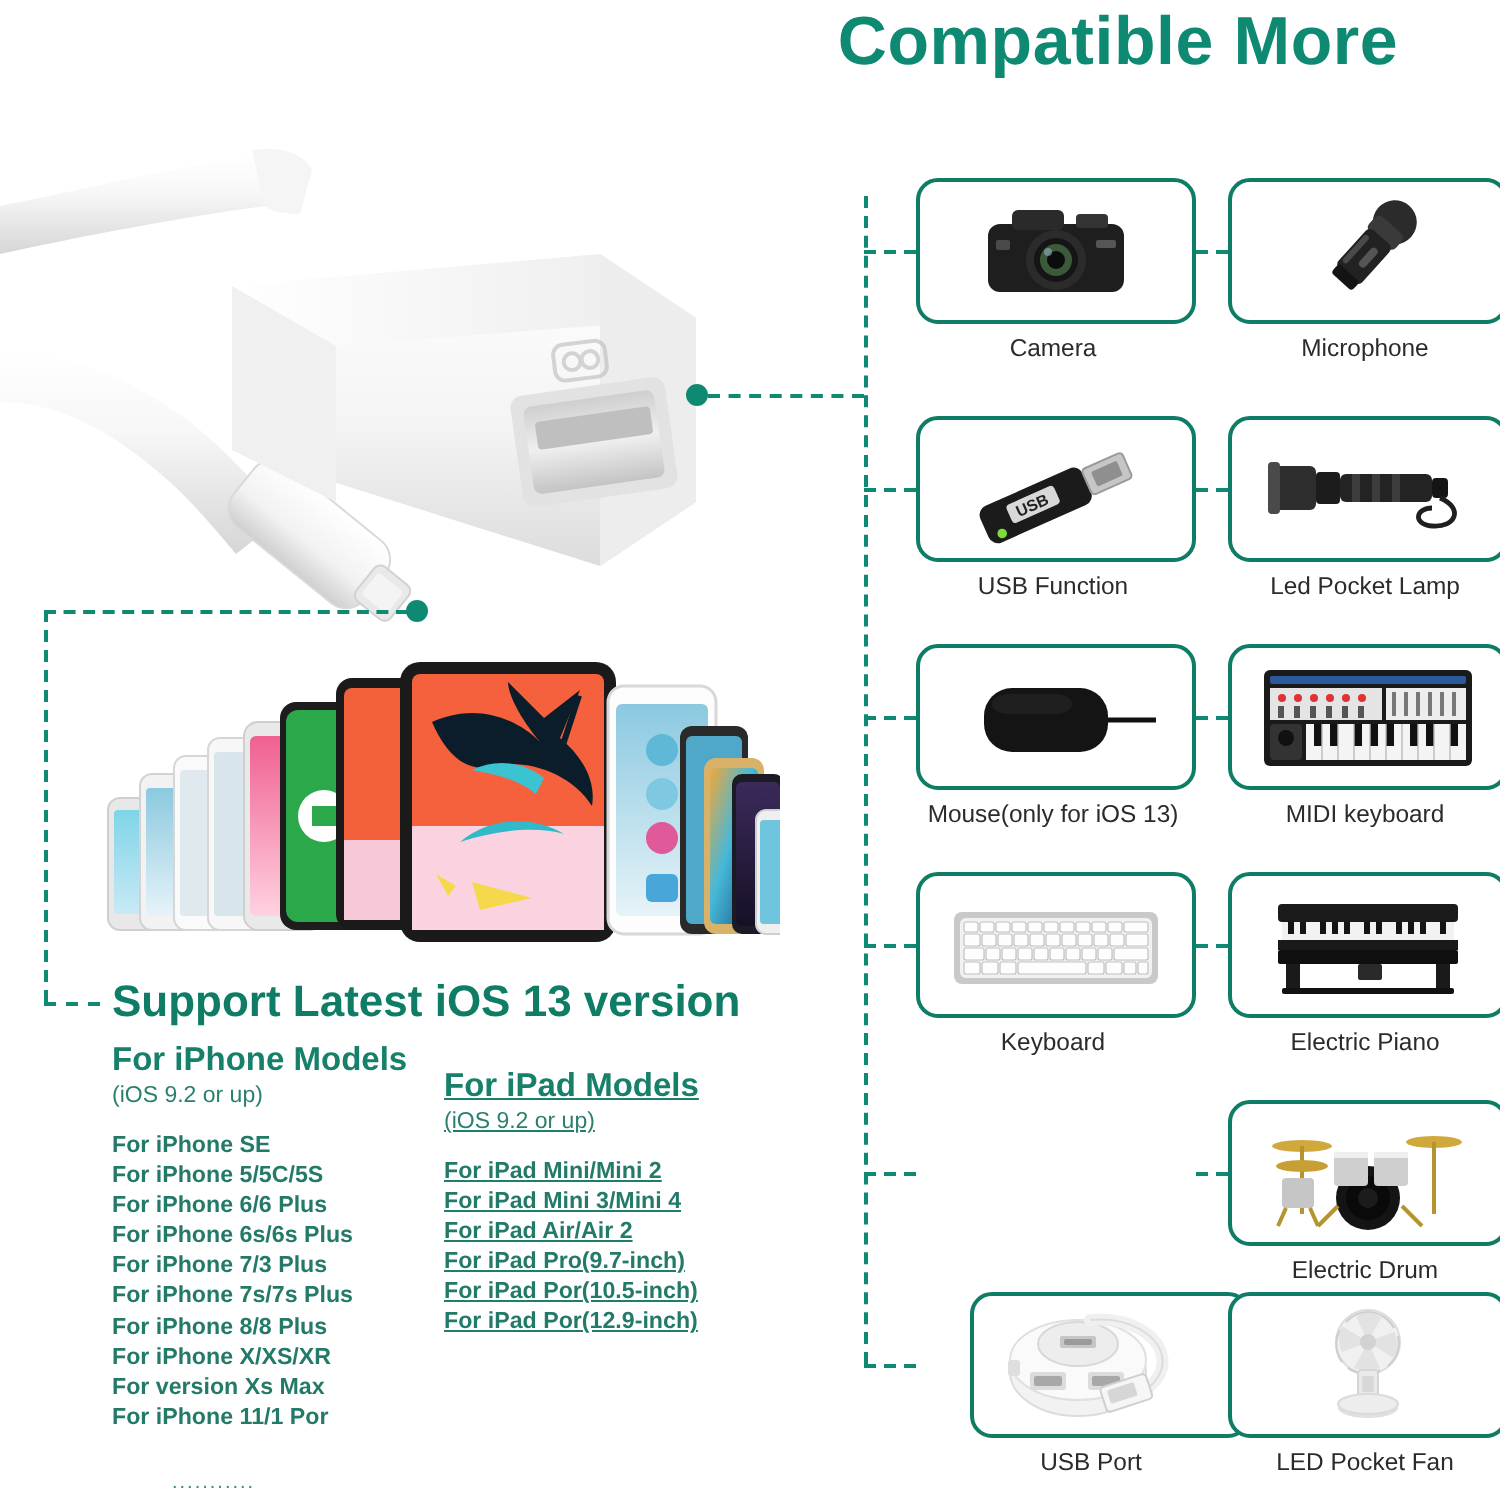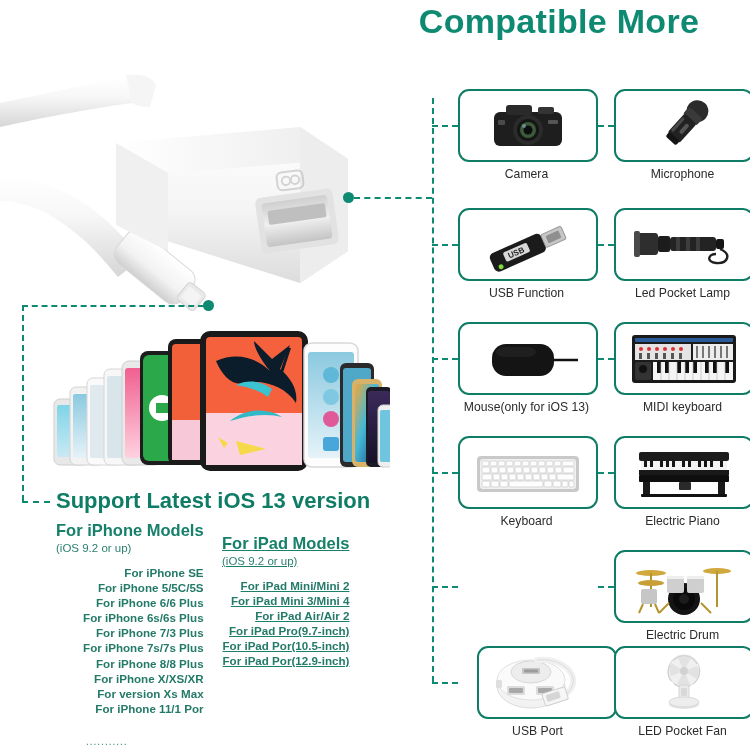--- a/index.html
+++ b/index.html
@@ -60,21 +60,21 @@
     font-size: 16.5px; font-weight: bold; color: #16806a;
     white-space: nowrap; line-height: 20px;
   }
   .models-col .col-sub {
     font-size: 11.5px; color: #2a7f6e; white-space: nowrap;
     line-height: 16px; margin-bottom: 9px;
   }
   .models-col ul { list-style: none; }
   .models-col li {
     font-size: 11.6px; line-height: 15.1px;
-    color: #247a68; white-space: nowrap; font-weight: bold; text-align: right;
+    color: #247a68; white-space: nowrap; font-weight: bold;
   }
   #iphone-ellipsis {
     position: absolute; left: 86px; top: 736px;
     font-size: 10px; color: #3c8d7c; letter-spacing: 1px;
   }
 
   
   #compat-grid { position: absolute; left: 455px; top: 70px; width: 295px; height: 680px; }
   .compat-cell { position: absolute; width: 137px; }
   .compat-card {
@@ -537,21 +537,21 @@
         <rect x="16" y="32" width="16" height="15" rx="2" fill="#c6c6c6"></rect>
         <line x1="44" y1="46" x2="34" y2="56" stroke="#b4942f" stroke-width="2"></line>
         <line x1="76" y1="46" x2="86" y2="56" stroke="#b4942f" stroke-width="2"></line>
         <line x1="18" y1="47" x2="14" y2="56" stroke="#b4942f" stroke-width="2"></line>
         <line x1="30" y1="47" x2="34" y2="56" stroke="#b4942f" stroke-width="2"></line>
       </svg>
     </div>
     <div class="compat-label">Electric Drum</div>
   </div>
 
-  <div class="compat-cell col-l" style="left:6px; top:576px;padding-left:16px;">
+  <div class="compat-cell col-l" style="left:14px; top:576px;padding-left:16px;">
     <div class="compat-card">
       <svg width="120" height="62" viewBox="0 0 120 62">
         <ellipse cx="44" cy="34" rx="34" ry="22" fill="#f2f2f2" stroke="#dcdcdc"></ellipse>
         <ellipse cx="44" cy="28" rx="34" ry="20" fill="#fafafa" stroke="#e0e0e0"></ellipse>
         <ellipse cx="44" cy="20" rx="20" ry="11" fill="#ededed" stroke="#d8d8d8"></ellipse>
         <rect x="35" y="16" width="18" height="6" rx="1" fill="#c6c6c6"></rect>
         <rect x="37" y="17.5" width="14" height="3" rx="1" fill="#9b9b9b"></rect>
         <rect x="20" y="34" width="18" height="9" rx="1.5" fill="#dcdcdc"></rect>
         <rect x="22" y="36" width="14" height="5" rx="1" fill="#a8a8a8"></rect>
         <rect x="49" y="34" width="18" height="9" rx="1.5" fill="#dcdcdc"></rect>

